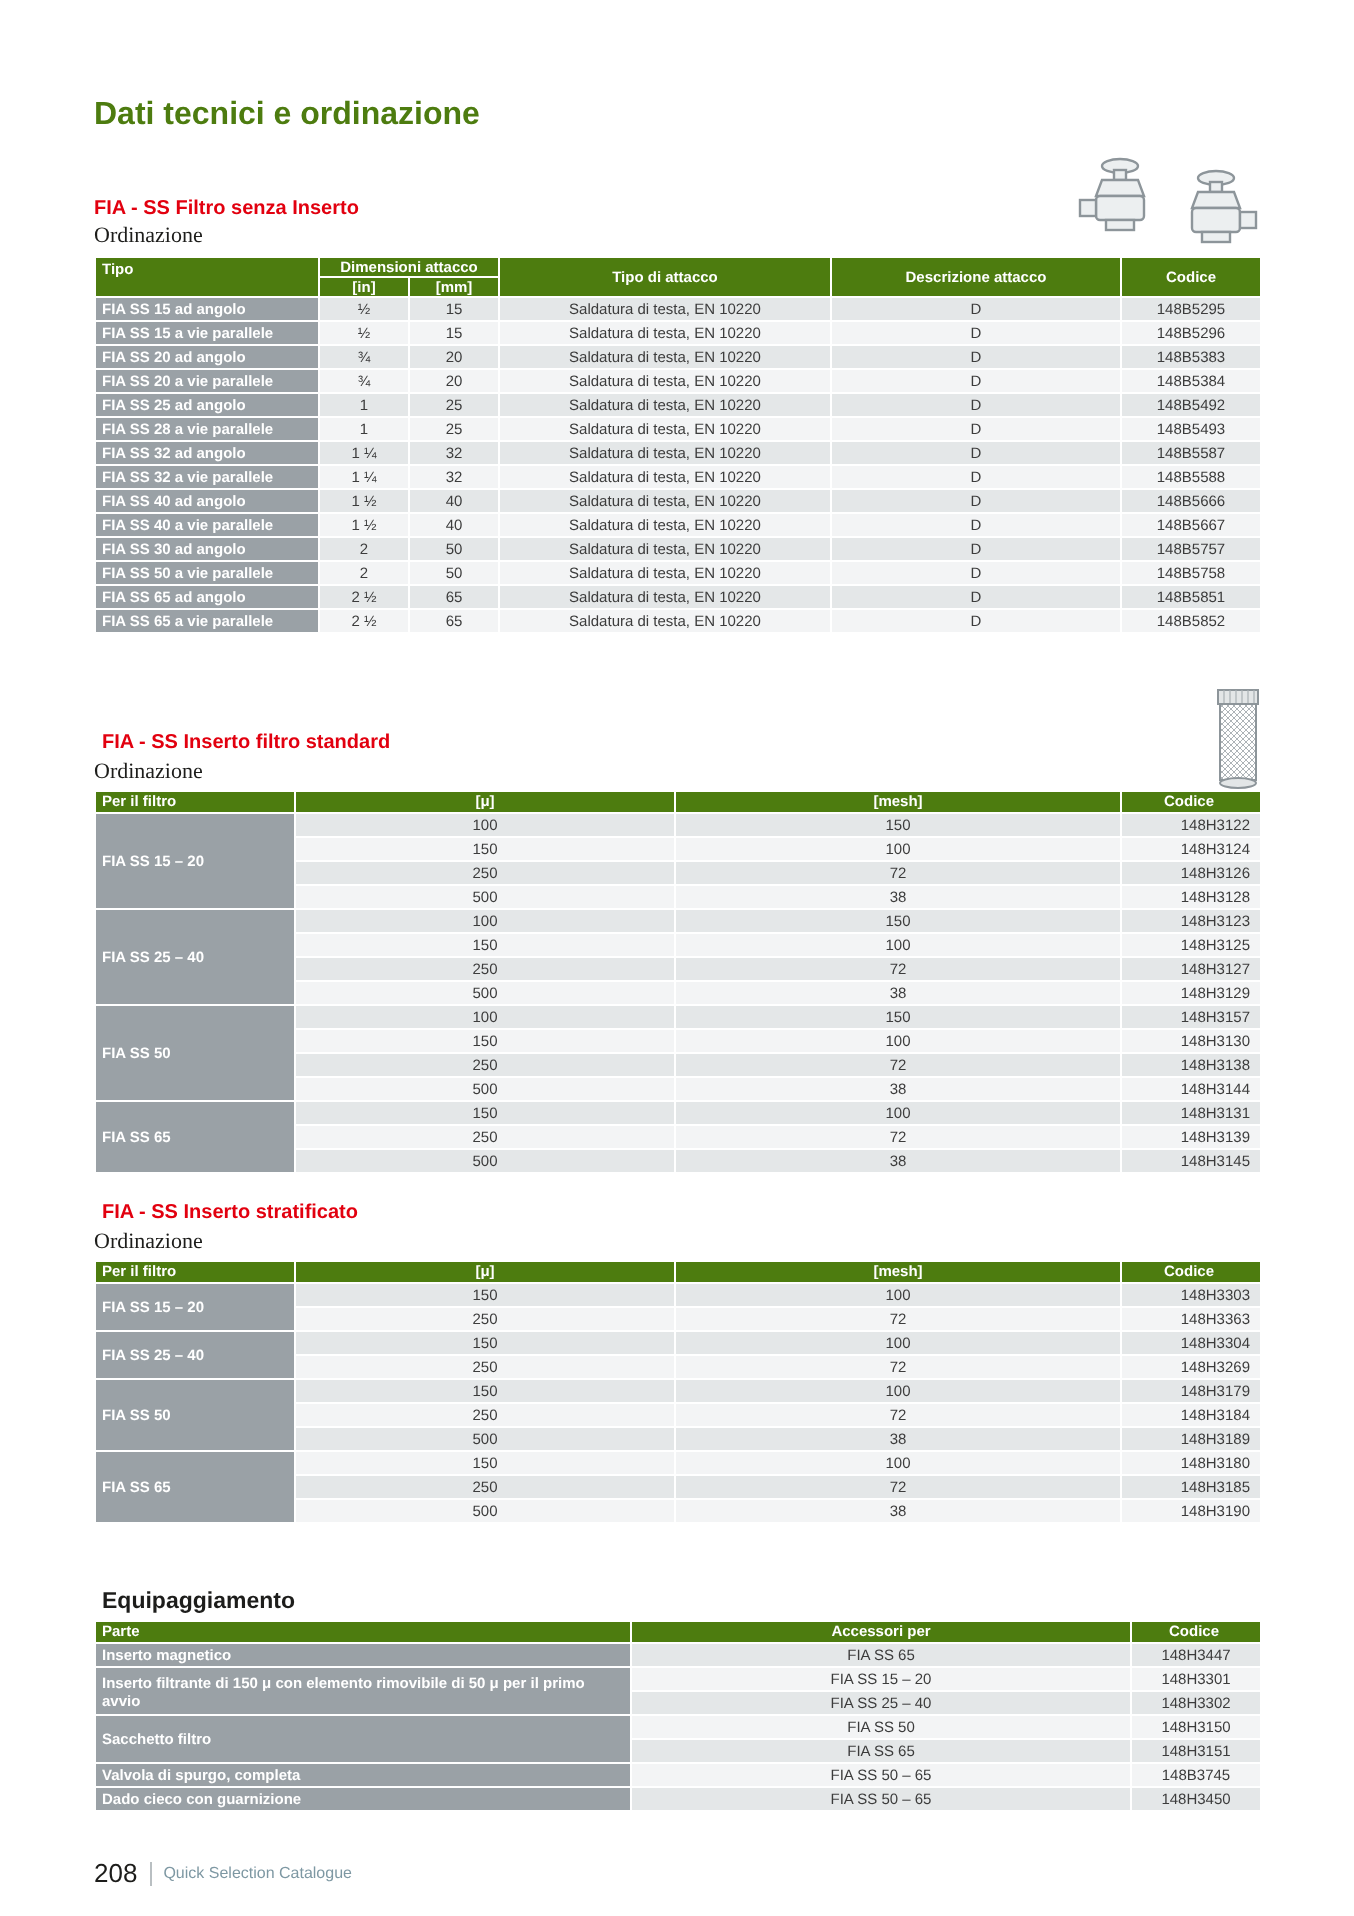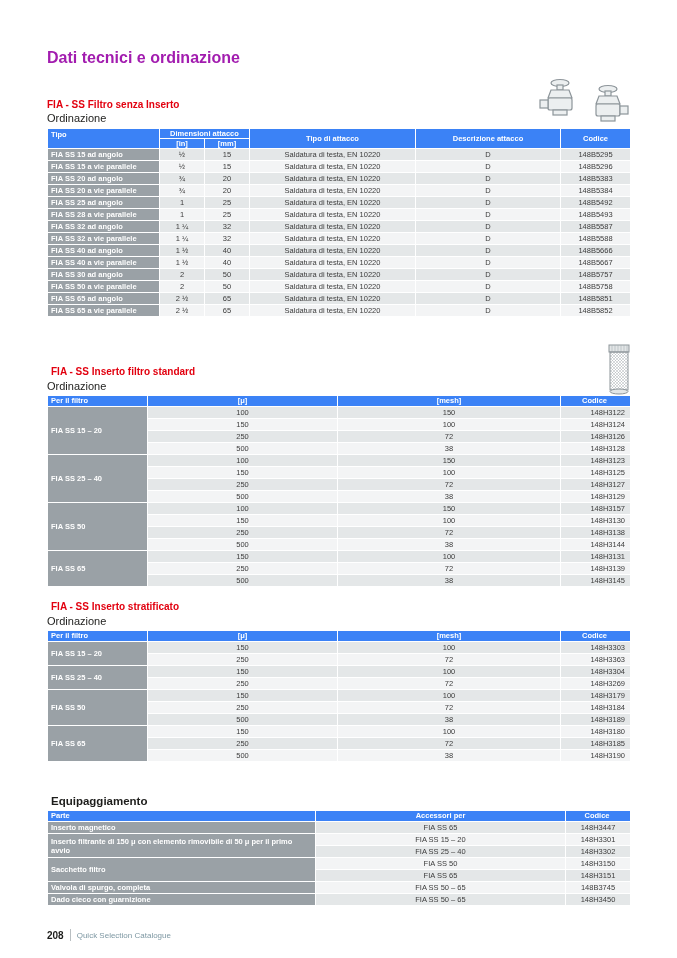--- a/index.html
+++ b/index.html
@@ -1,37 +1,37 @@
 <!DOCTYPE html>
 <html><head>
 <meta charset="utf-8">
 <style>
   *{margin:0;padding:0;box-sizing:border-box;}
   html,body{background:#fff;}
   body{width:677px;height:958px;position:relative;overflow:hidden;font-family:"Liberation Sans",sans-serif;color:#1d1d1b;}
   .ab{position:absolute;}
-  .title{font-size:16px;font-weight:700;color:#a21caf;}
+  .title{font-size:16px;font-weight:700;color:#4d7c0f;}
   .redh{font-size:10px;font-weight:700;color:#e2000f;}
-  .subh{font-size:11px;color:#1d1d1b;}
+  .subh{font-size:11px;color:#1d1d1b;font-family:Liberation Serif, serif;}
   .blackh{font-size:11.5px;color:#1d1d1b;}
   table.t{border-collapse:collapse;table-layout:fixed;width:583px;}
   .t th,.t td{border:1px solid #fff;font-size:7.5px;line-height:1.05;padding:0 3px;overflow:hidden;}
-  .t thead th{background:#3b82f6;color:#fff;font-weight:700;height:11px;text-align:center;white-space:nowrap;}
+  .t thead th{background:#4d7c0f;color:#fff;font-weight:700;height:11px;text-align:center;white-space:nowrap;}
   .t1 thead th{height:10px;}
   .t tbody td{height:12px;color:#3c3c3c;white-space:nowrap;}
   .t td.lbl{background:#9aa1a6;color:#fff;font-weight:700;text-align:left;margin-left:24px;}
   tr.ra td.d{background:#e4e7e8;}
   tr.rb td.d{background:#f3f4f5;}
   .c{text-align:center;}
   .r{text-align:right;padding-right:5px !important;}
   .lh{text-align:left !important;}
   .tipoh{text-align:left !important;vertical-align:top;padding-top:2px !important;}
   .t4 td.lbl{white-space:normal;line-height:1.2;}
   .footer{display:flex;align-items:center;}
-  .pnum{font-size:10px;font-weight:700;color:#1d1d1b;}
+  .pnum{font-size:13px;font-weight:400;color:#1d1d1b;}
   .fdiv{width:1px;height:12px;background:#b9bfc2;margin:0 6px;}
   .fcat{font-size:8px;color:#7e98a3;}
 </style>
 </head>
 <body>
 
 <h1 class="ab title" style="left:47px;top:49px;">Dati tecnici e ordinazione</h1>
 
 <svg class="ab" style="left:538px;top:76px;" width="100" height="52" viewBox="0 0 100 52">
   <g fill="#eceff0" stroke="#8d959a" stroke-width="1.2">

